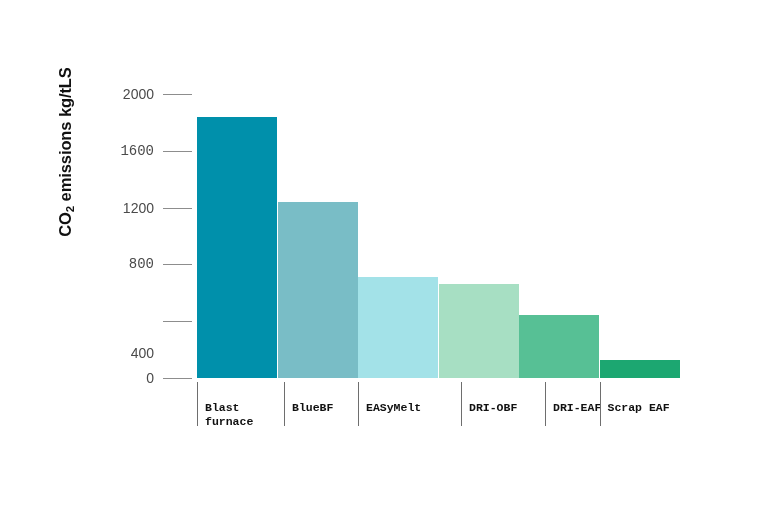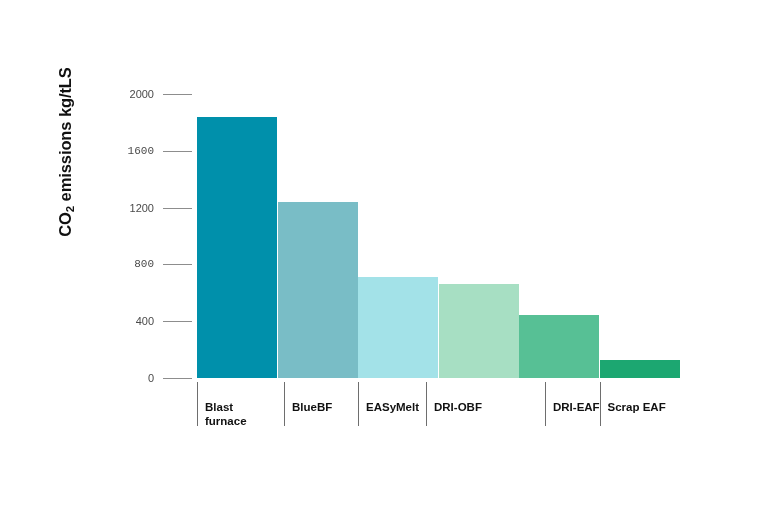--- a/index.html
+++ b/index.html
@@ -61,21 +61,21 @@
   .tick {
     position: absolute;
     left: 112px;
     width: 80px;
     height: 14px;
   }
   .tick-label {
     position: absolute;
     right: 38px;
     top: 0;
-    font-size: 11px;
+    font-size: 14px;
     color: #4a4a4a;
     line-height: 14px;
     text-align: center;
     white-space: nowrap;
   }
   .tick-dash {
     position: absolute;
     right: 0;
     top: 7px;
     width: 29px;
@@ -87,20 +87,21 @@
   .bar {
     position: absolute;
     bottom: 148px;
   }
 
   
   .cat {
     position: absolute;
     top: 382px;
     height: 60px;
+    font-family: Liberation Mono, monospace;
   }
   .cat-rule {
     position: absolute;
     left: 0;
     top: 0;
     width: 1px;
     height: 44px;
     background: #6e6e6e;
   }
   .cat-label {
@@ -123,21 +124,21 @@
     <span>CO</span><sub>2</sub><span> emissions kg/tLS</span>
   </div>
 
   <div class="plot" id="plot-area">
     <div id="ticks-layer">
         <div class="tick" style="top: 371px;">
           <div class="tick-label" style="color: rgb(74, 74, 74);">0</div>
           <div class="tick-dash" style="background: rgb(141, 141, 141);"></div>
         </div>
         <div class="tick" style="top: 314.2px;">
-          <div class="tick-label" style="color: rgb(74, 74, 74);">400</div>
+          <div class="tick-label" style="color: rgb(74, 74, 74); margin-top: 32px;">400</div>
           <div class="tick-dash" style="background: rgb(141, 141, 141);"></div>
         </div>
         <div class="tick" style="top: 257.4px;">
           <div class="tick-label" style="color: rgb(74, 74, 74); font-family: Liberation Mono, monospace;">800</div>
           <div class="tick-dash" style="background: rgb(141, 141, 141);"></div>
         </div>
         <div class="tick" style="top: 200.6px; text-decoration: underline;">
           <div class="tick-label" style="color: rgb(74, 74, 74);">1200</div>
           <div class="tick-dash" style="background: rgb(141, 141, 141);"></div>
         </div>
@@ -165,21 +166,21 @@
 furnace</div>
         </div>
         <div class="cat" style="left: 284px; width: 80px;">
           <div class="cat-rule" style="background: rgb(110, 110, 110);"></div>
           <div class="cat-label">BlueBF</div>
         </div>
         <div class="cat" style="left: 358px; width: 92px;">
           <div class="cat-rule" style="background: rgb(110, 110, 110);"></div>
           <div class="cat-label">EASyMelt</div>
         </div>
-        <div class="cat" style="left: 426px; width: 80px; text-align: center;">
+        <div class="cat" style="left: 461px; width: 80px; text-align: center;">
           <div class="cat-rule" style="background: rgb(110, 110, 110);"></div>
           <div class="cat-label">DRI-OBF</div>
         </div>
         <div class="cat" style="left: 545px; width: 81px;">
           <div class="cat-rule" style="background: rgb(110, 110, 110);"></div>
           <div class="cat-label">DRI-EAF</div>
         </div>
         <div class="cat" style="left: 599.5px; width: 80px;">
           <div class="cat-rule" style="background: rgb(110, 110, 110);"></div>
           <div class="cat-label">Scrap EAF</div>

